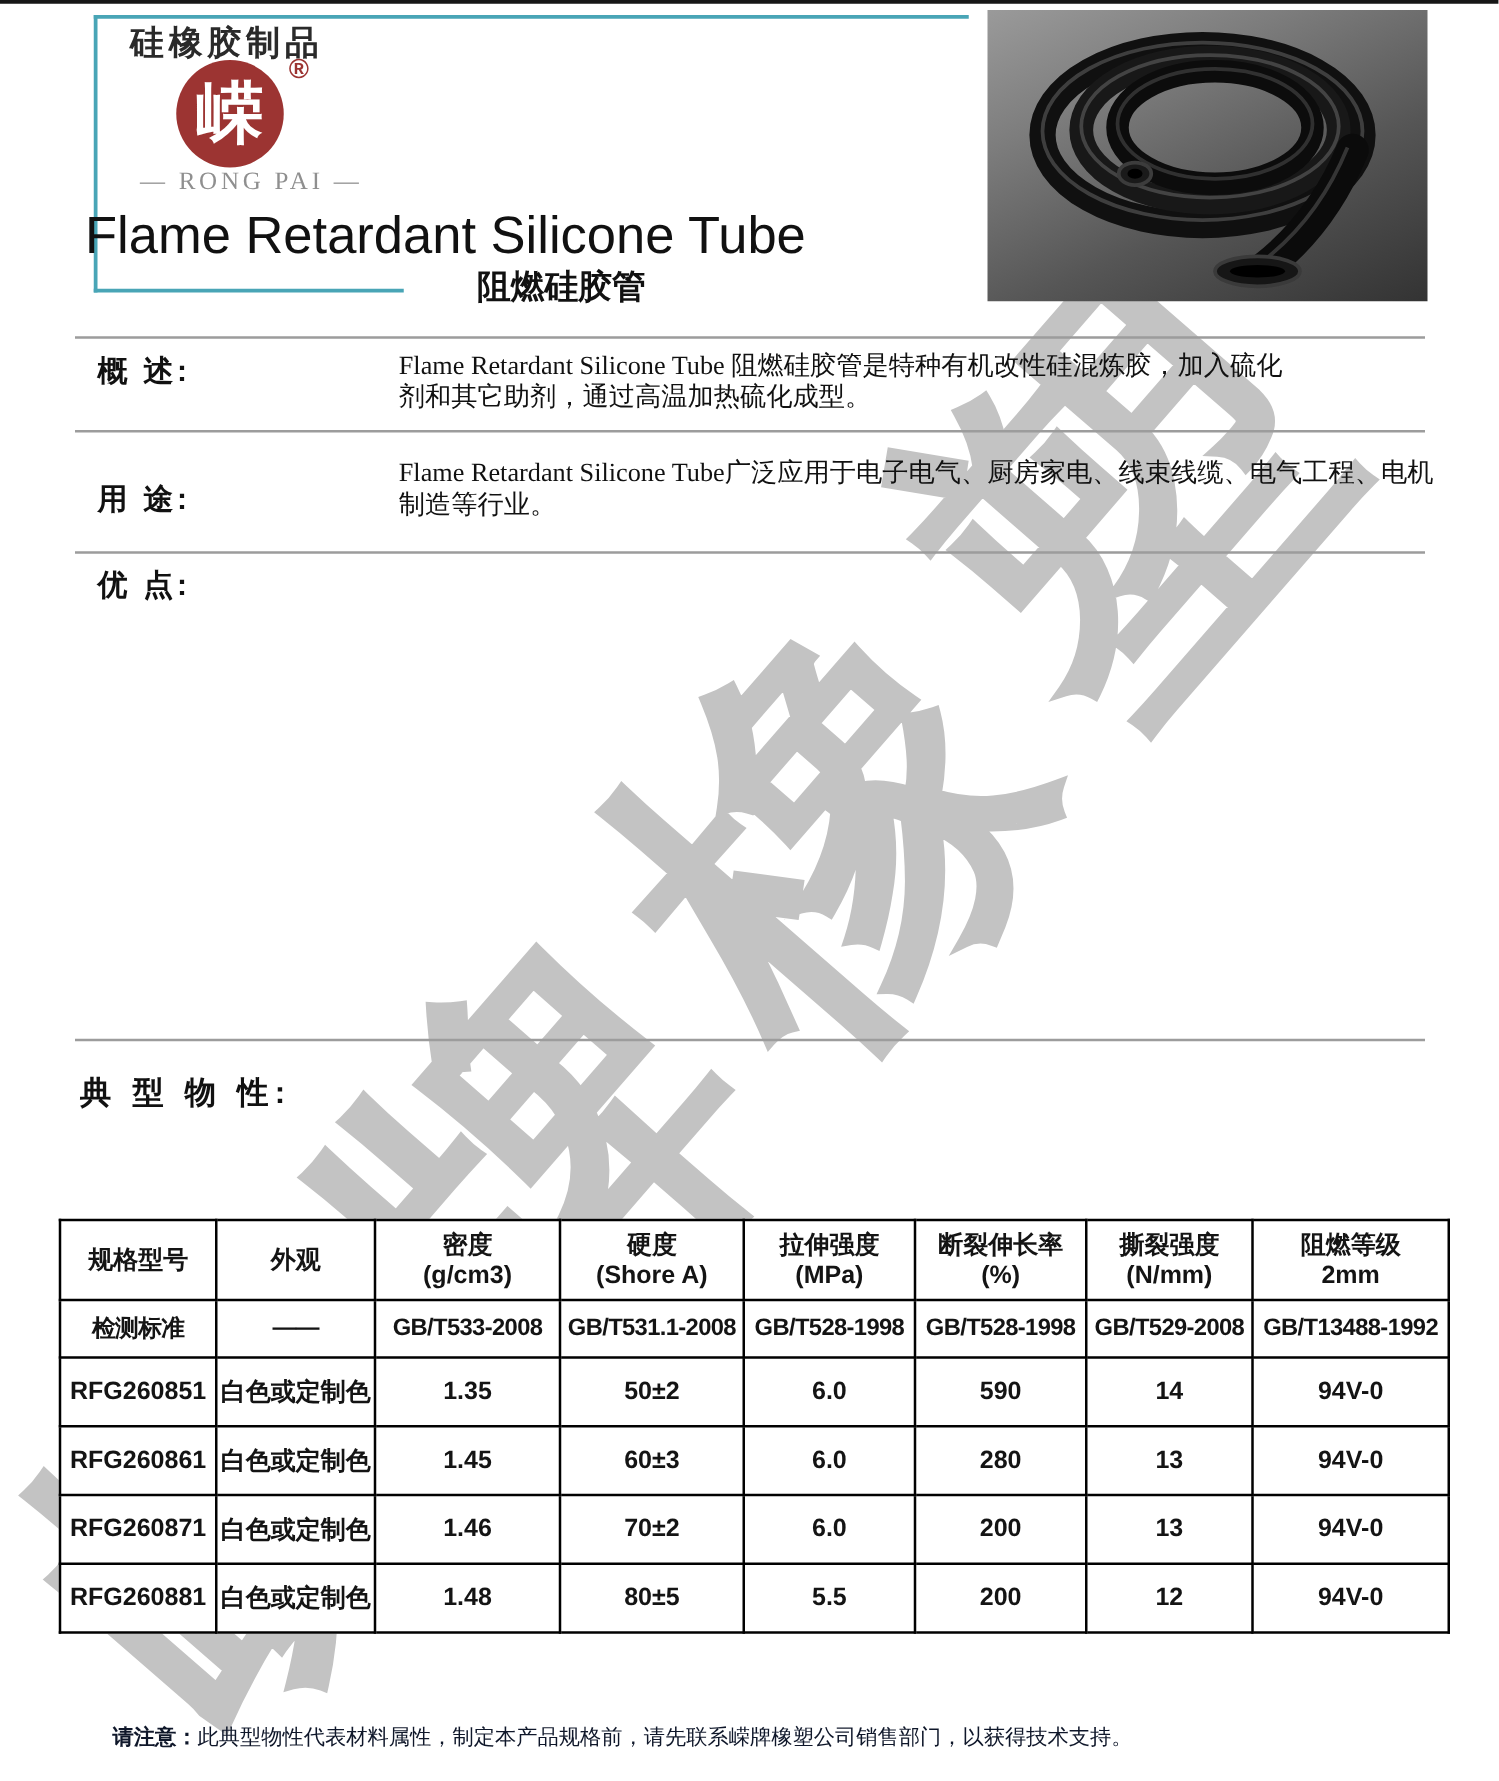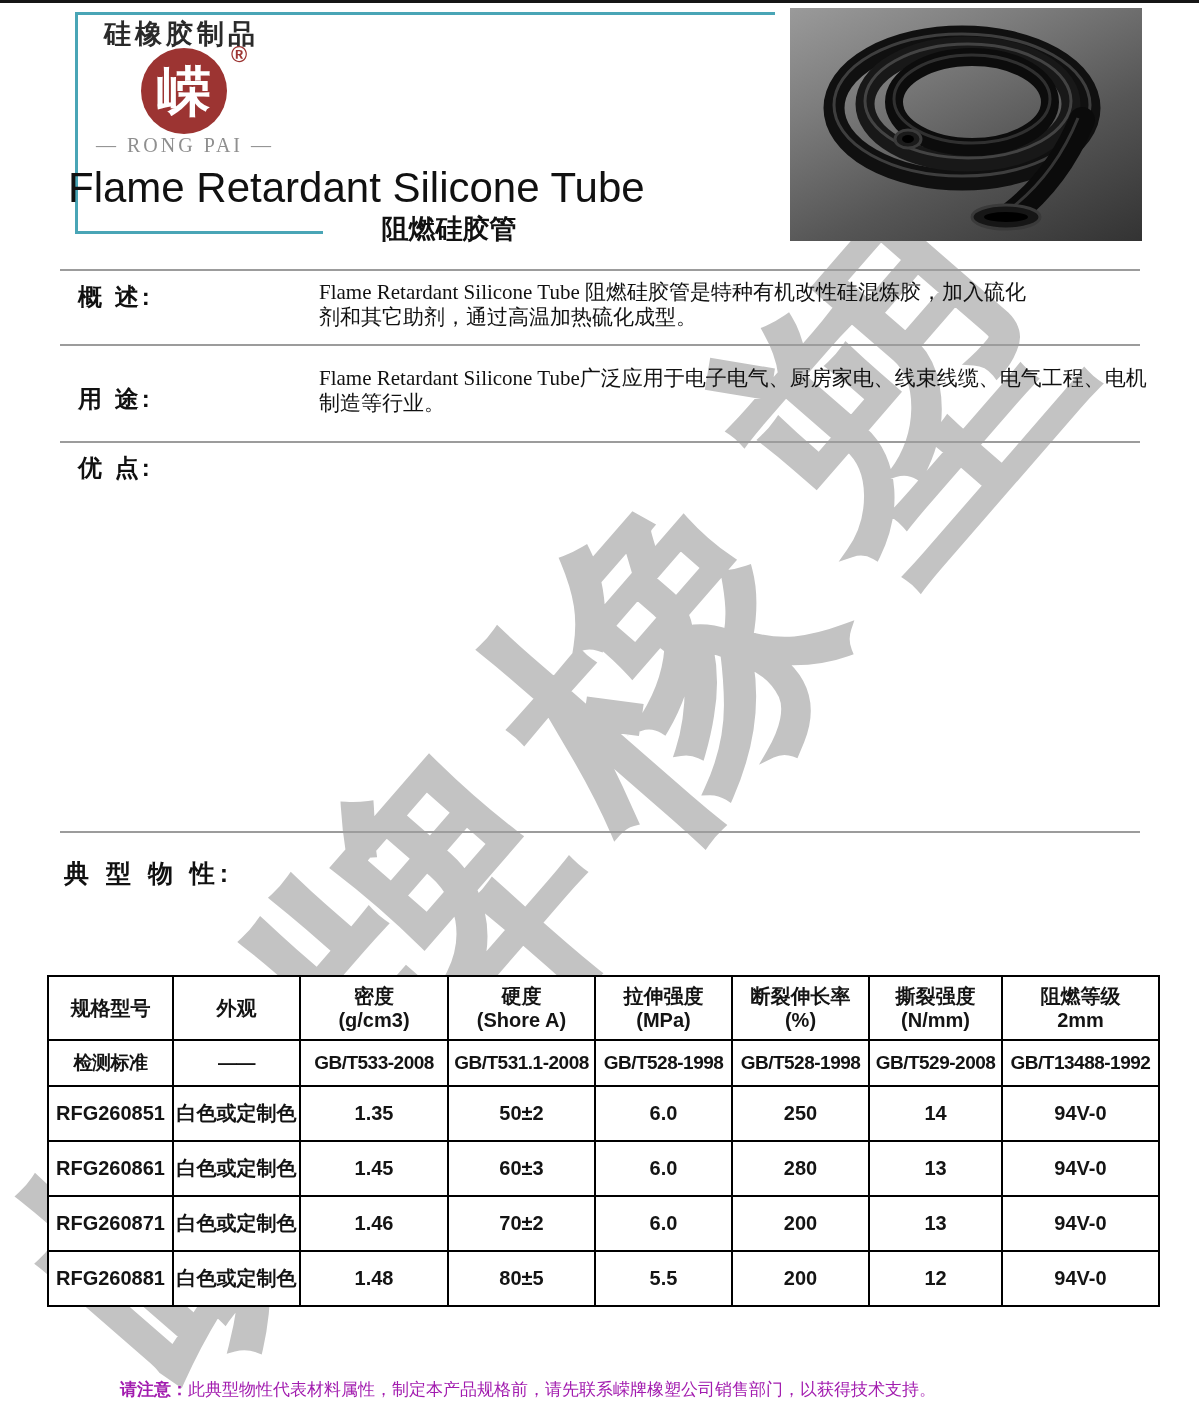--- a/index.html
+++ b/index.html
@@ -20,21 +20,21 @@
   .cyan-left{position:absolute;left:75px;top:12px;width:3px;height:222px;background:#49a5b6;z-index:3;}
   .cyan-bottom{position:absolute;left:75px;top:231px;width:248px;height:3px;background:#49a5b6;z-index:3;}
   
   .logo-top-text{position:absolute;left:104px;top:16px;font-size:27px;font-weight:600;letter-spacing:4px;color:#2a2a2a;z-index:4;}
   .logo-circle{
     position:absolute;left:141px;top:48px;width:86px;height:86px;border-radius:50%;
     background:#9c3432;z-index:4;display:flex;align-items:center;justify-content:center;
   }
   .logo-glyph{color:#ffffff;font-size:54px;font-weight:bold;line-height:1;}
   .logo-reg{position:absolute;left:231px;top:42px;font-size:22px;font-weight:bold;color:#9c3432;z-index:4;}
-  .logo-sub{position:absolute;left:80px;top:134px;width:210px;text-align:center;
+  .logo-sub{position:absolute;left:80px;top:134px;width:210px;text-align:right;
     font-family:"Liberation Serif",serif;font-size:20px;letter-spacing:3px;color:#8f8f8f;z-index:4;}
   
   .title-en{position:absolute;left:68px;top:164px;font-size:42px;font-weight:normal;letter-spacing:0px;z-index:4;white-space:nowrap;}
   .title-cn{position:absolute;left:327px;top:211px;width:244px;text-align:center;font-size:27px;font-weight:bold;z-index:4;}
   
   .photo{
     position:absolute;left:790px;top:8px;width:352px;height:233px;z-index:4;
     background:linear-gradient(155deg,#9a9a9a 0%,#7d7d7d 28%,#565656 62%,#333333 100%);
   }
   .photo svg{display:block;width:100%;height:100%;}
@@ -64,21 +64,21 @@
     table-layout:fixed;font-family:"Liberation Sans",sans-serif;padding-left:40px;
   }
   table.props td,table.props th{
     border:2px solid #000;text-align:center;vertical-align:middle;
     font-weight:bold;color:#141414;padding:0 2px;overflow:hidden;
   }
   table.props th{height:62px;font-size:20px;line-height:24px;}
   table.props tr.std td{height:44px;font-size:19px;letter-spacing:-0.5px;}
   table.props tr.data td{height:53px;font-size:20px;}
   
-  .footer-note{position:absolute;left:120px;top:1378px;font-size:17px;color:#a21caf;z-index:2;white-space:nowrap;}
+  .footer-note{position:absolute;left:90px;top:1378px;font-size:17px;color:#0f172a;z-index:2;white-space:nowrap;}
   .footer-note .lbl{font-weight:bold;}
 </style>
 </head>
 <body>
 
 <div class="page">
 
   <div class="watermark">嵘牌橡塑</div>
 
   <div class="top-rule"></div>
@@ -186,21 +186,21 @@
           <td>GB/T528-1998</td>
           <td>GB/T529-2008</td>
           <td>GB/T13488-1992</td>
         </tr>
         <tr class="data">
           <td>RFG260851</td>
           <td>白色或定制色</td>
           <td>1.35</td>
           <td>50±2</td>
           <td>6.0</td>
-          <td>250</td>
+          <td>590</td>
           <td>14</td>
           <td>94V-0</td>
         </tr>
         <tr class="data">
           <td>RFG260861</td>
           <td>白色或定制色</td>
           <td>1.45</td>
           <td>60±3</td>
           <td>6.0</td>
           <td>280</td>

